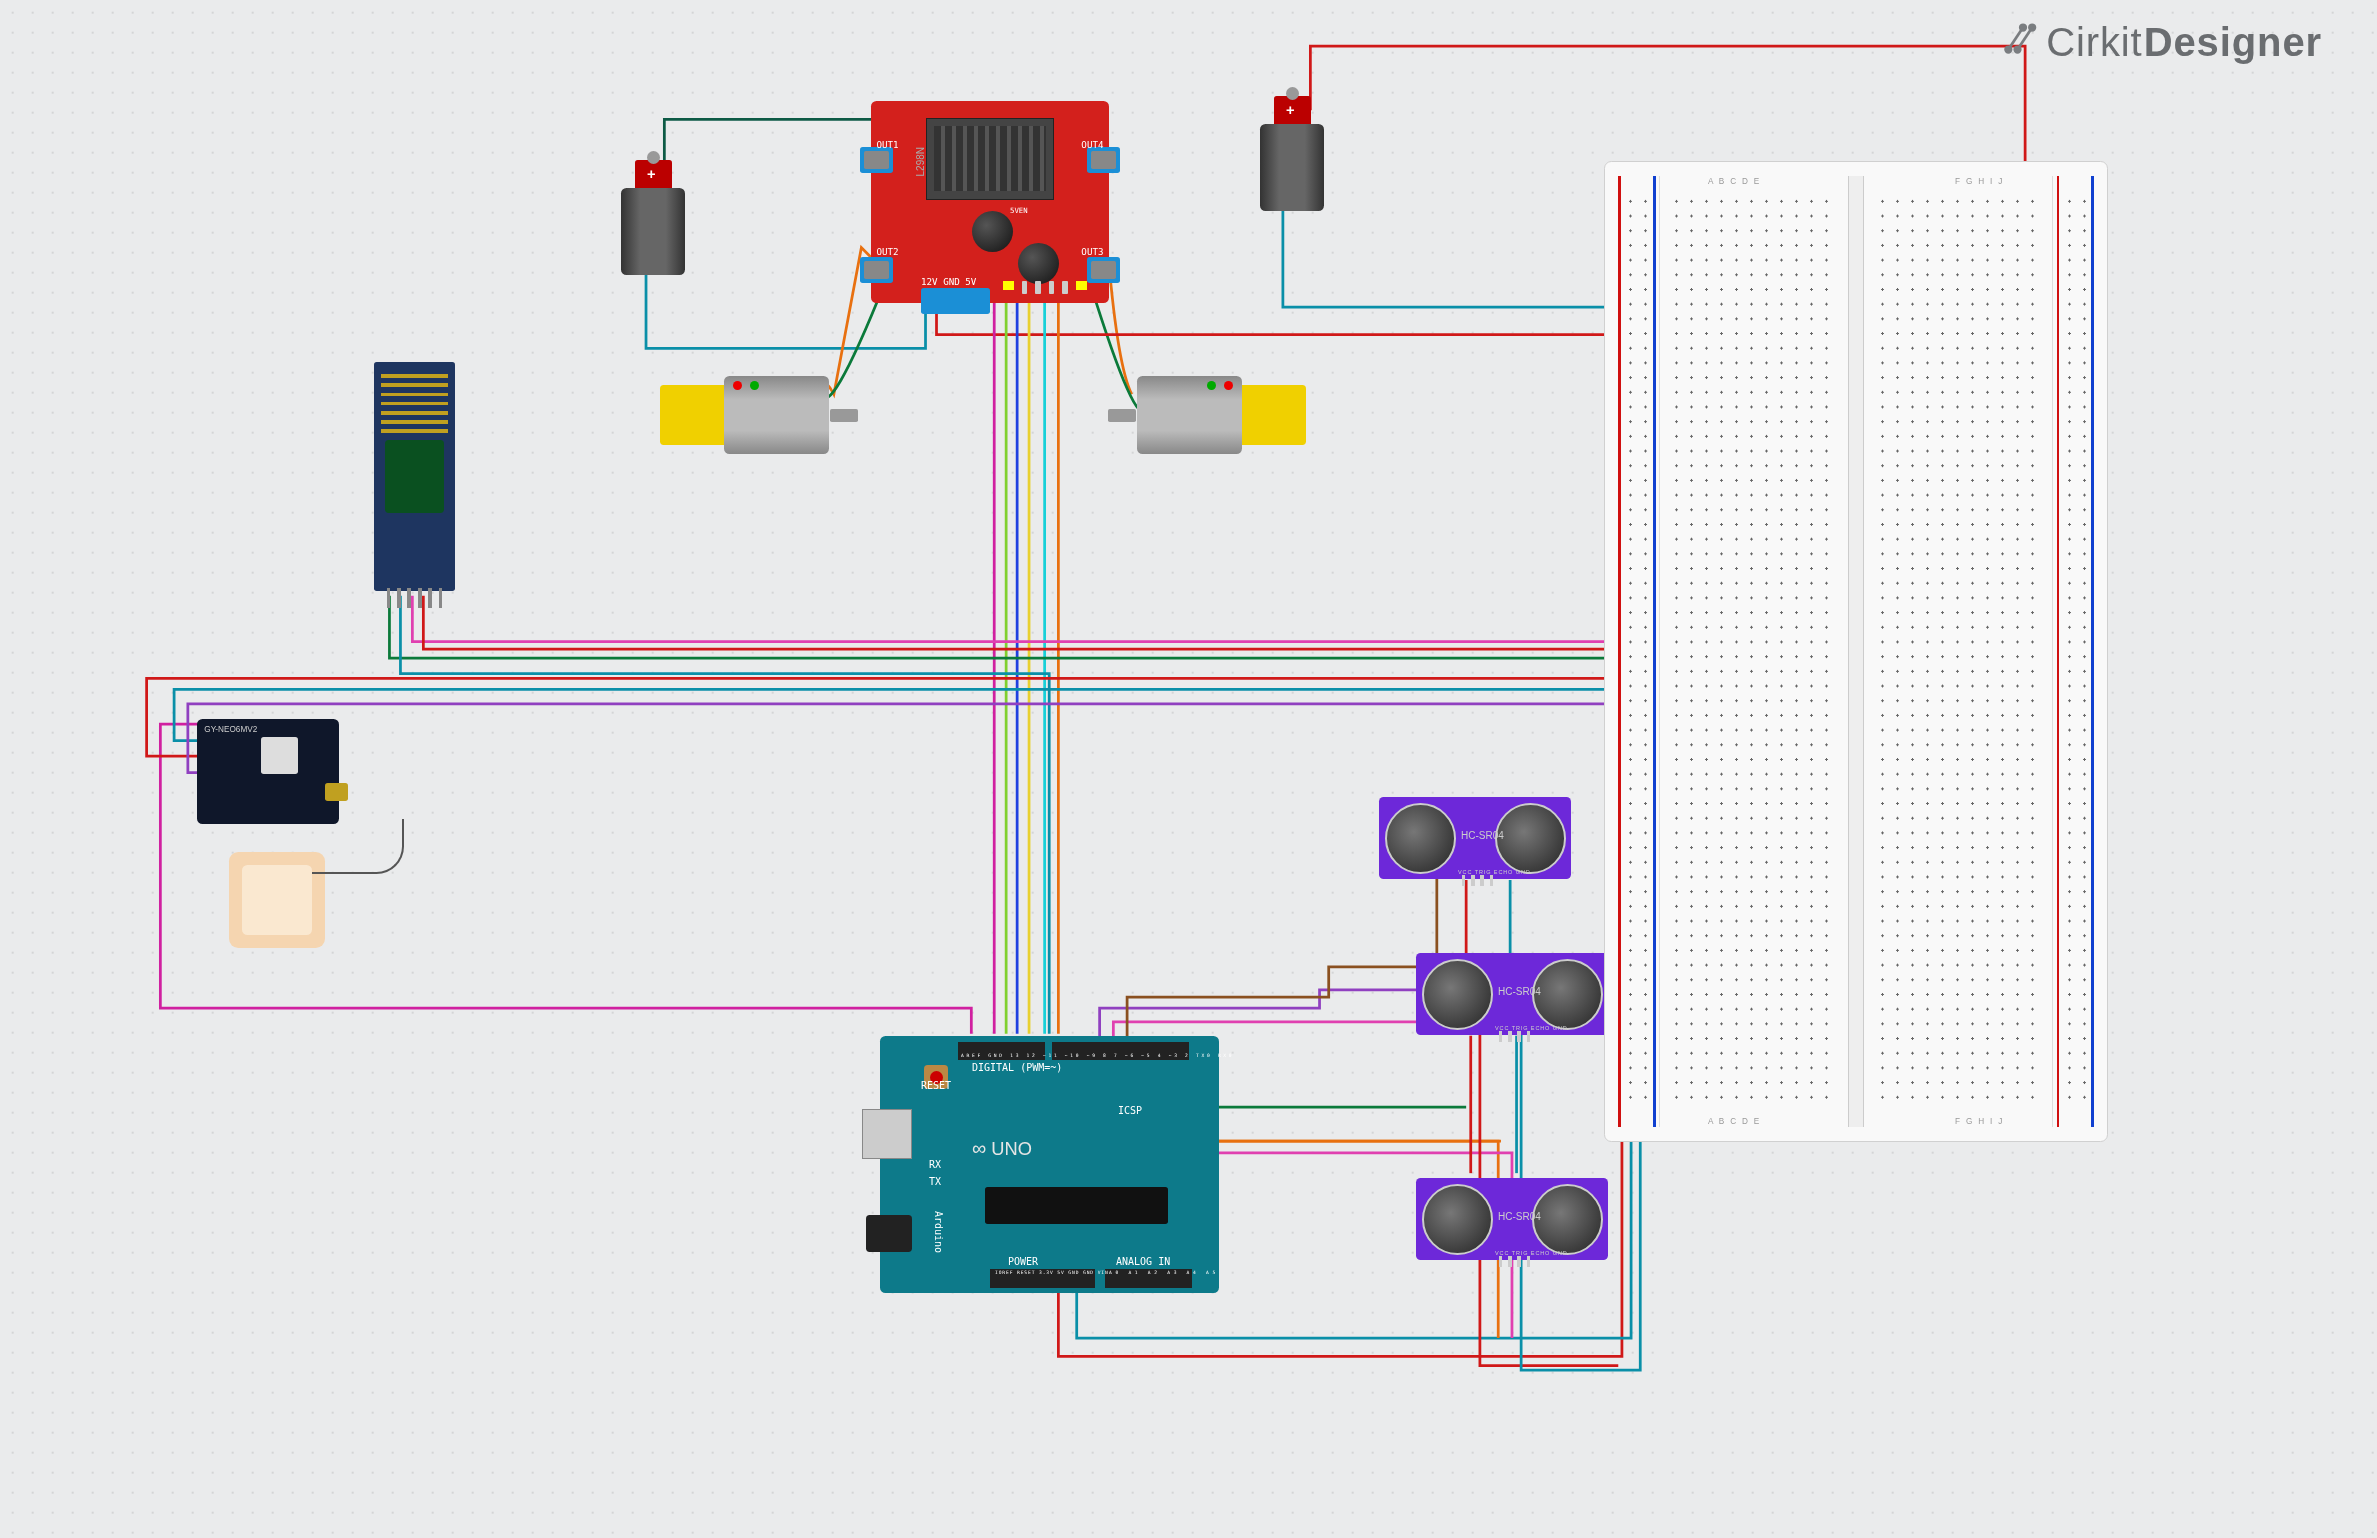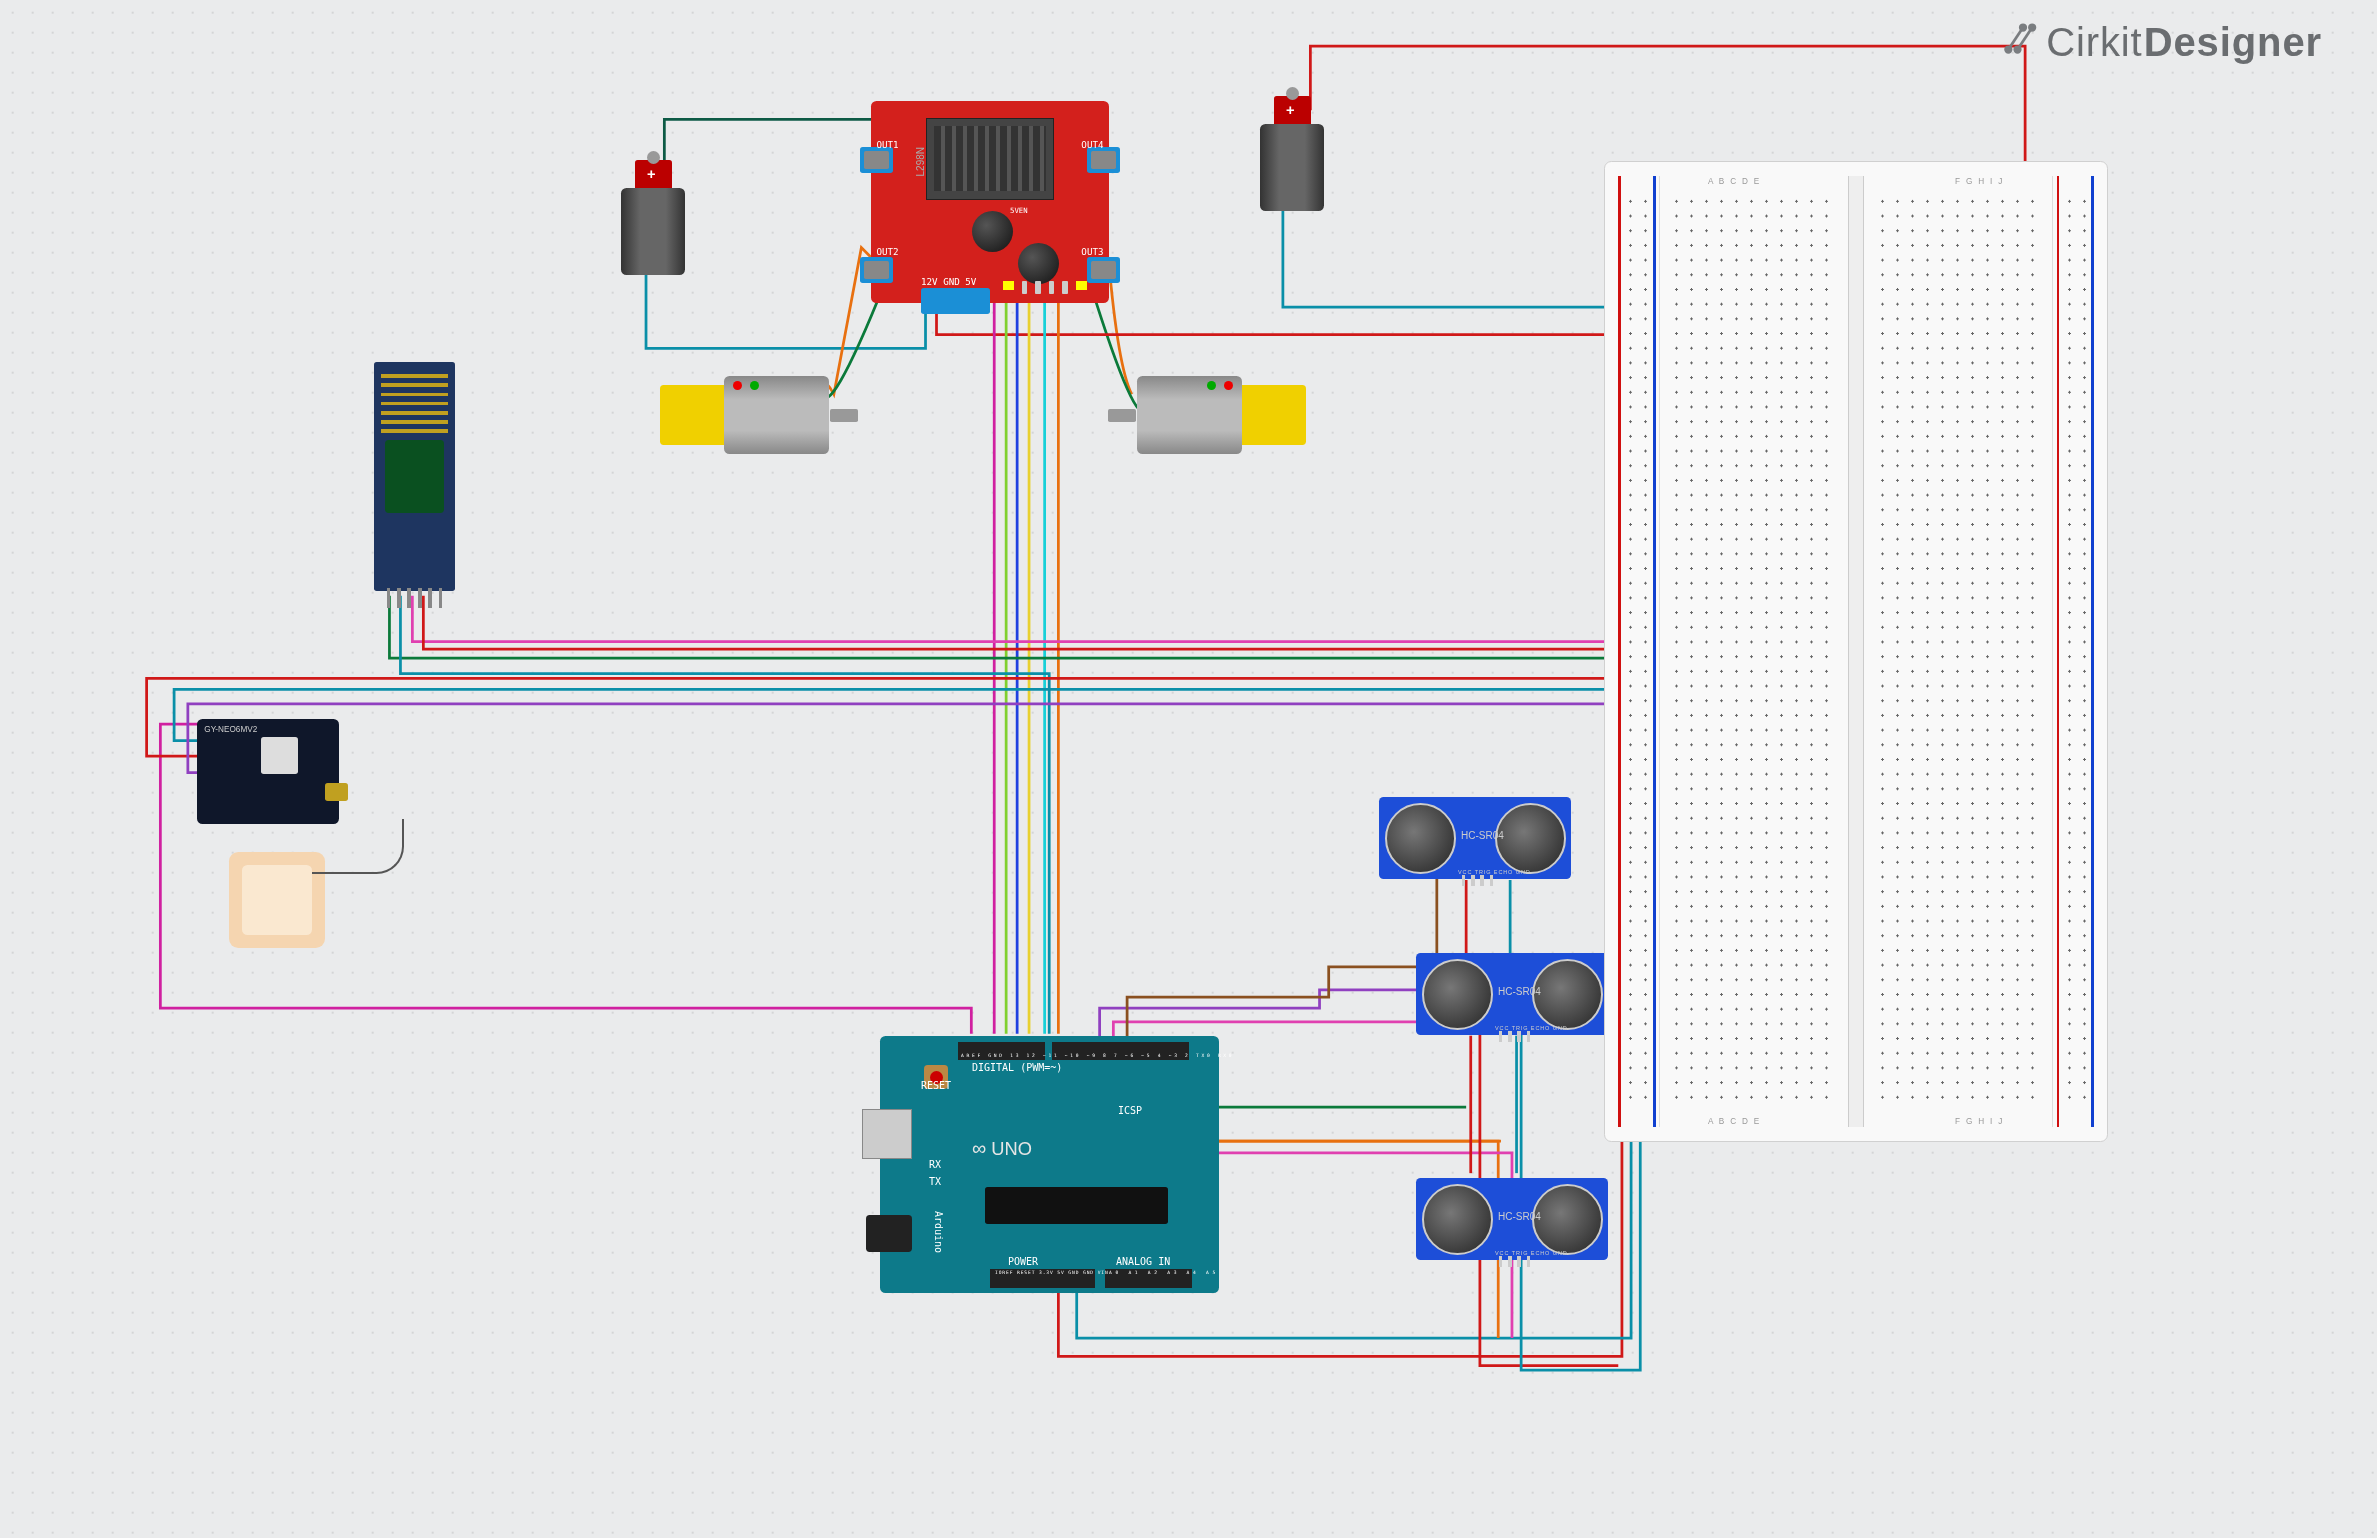--- a/index.html
+++ b/index.html
@@ -89,21 +89,21 @@
 .arduino .header.htr{top:5.5px;left:172px;width:137px}
 .arduino .header.hbl{bottom:5.5px;left:110px;width:105px}
 .arduino .header.hbr{bottom:5.5px;left:225px;width:87px}
 .arduino .reset{position:absolute;top:29px;left:44px;width:24px;height:24px;background:#b84;border-radius:3.7px}
 .arduino .reset::after{content:'';position:absolute;inset:5.5px;background:#c00;border-radius:50%}
 .arduino .atmega{position:absolute;top:151px;left:105px;width:183px;height:37px;background:#111;border-radius:2.7px}
 .arduino .logo-uno{position:absolute;top:101px;left:92px;color:#e5e5e5;font-size:18.3px;font-family:Liberation Sans, sans-serif}
 .arduino .pin-text{position:absolute;color:#fff;font-size:10px;font-family:monospace;white-space:nowrap}
 
 
-.hcsr04{width:192px;height:82px;background:#1d4ed8;border-radius:4.6px;position:absolute}
+.hcsr04{width:192px;height:82px;background:#6d28d9;border-radius:4.6px;position:absolute}
 .hcsr04 .eye{position:absolute;top:5.5px;width:71px;height:71px;border-radius:50%;background:radial-gradient(circle at 40% 40%,#777,#222);border:2.7px solid #ccc}
 .hcsr04 .eye.l{left:5.5px}
 .hcsr04 .eye.r{right:5.5px}
 .hcsr04 .label{position:absolute;top:33px;left:82px;color:#ccc;font-size:10px}
 .hcsr04 .pins{position:absolute;left:80px;width:37px;height:11px;display:flex;justify-content:space-around}
 .hcsr04 .pins.bot{bottom:-7.3px}
 .hcsr04 .pins span{width:3.7px;height:11px;background:#ccc}
 .hcsr04 .plabel{position:absolute;bottom:3.7px;left:79px;color:#ccc;font-size:5.5px;letter-spacing:0.9px}
 
 </style>

